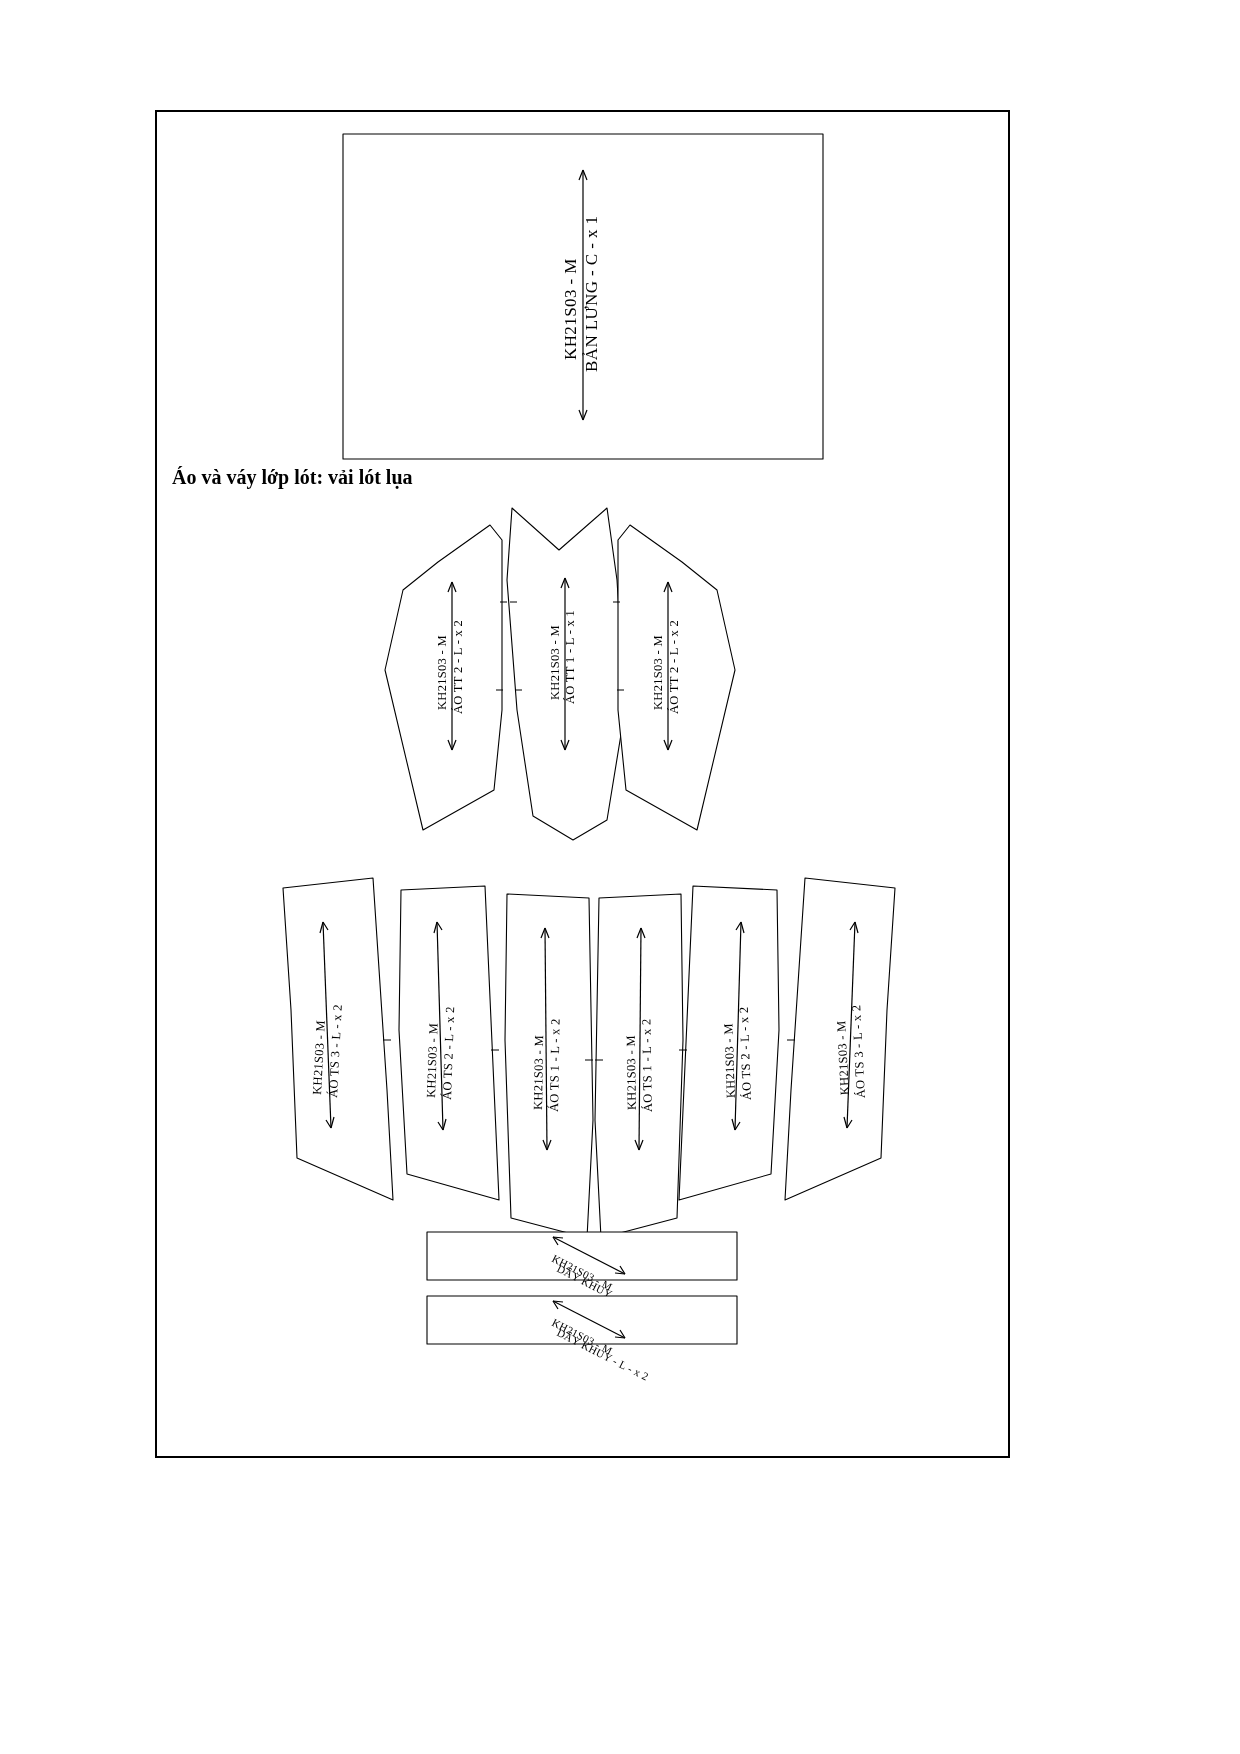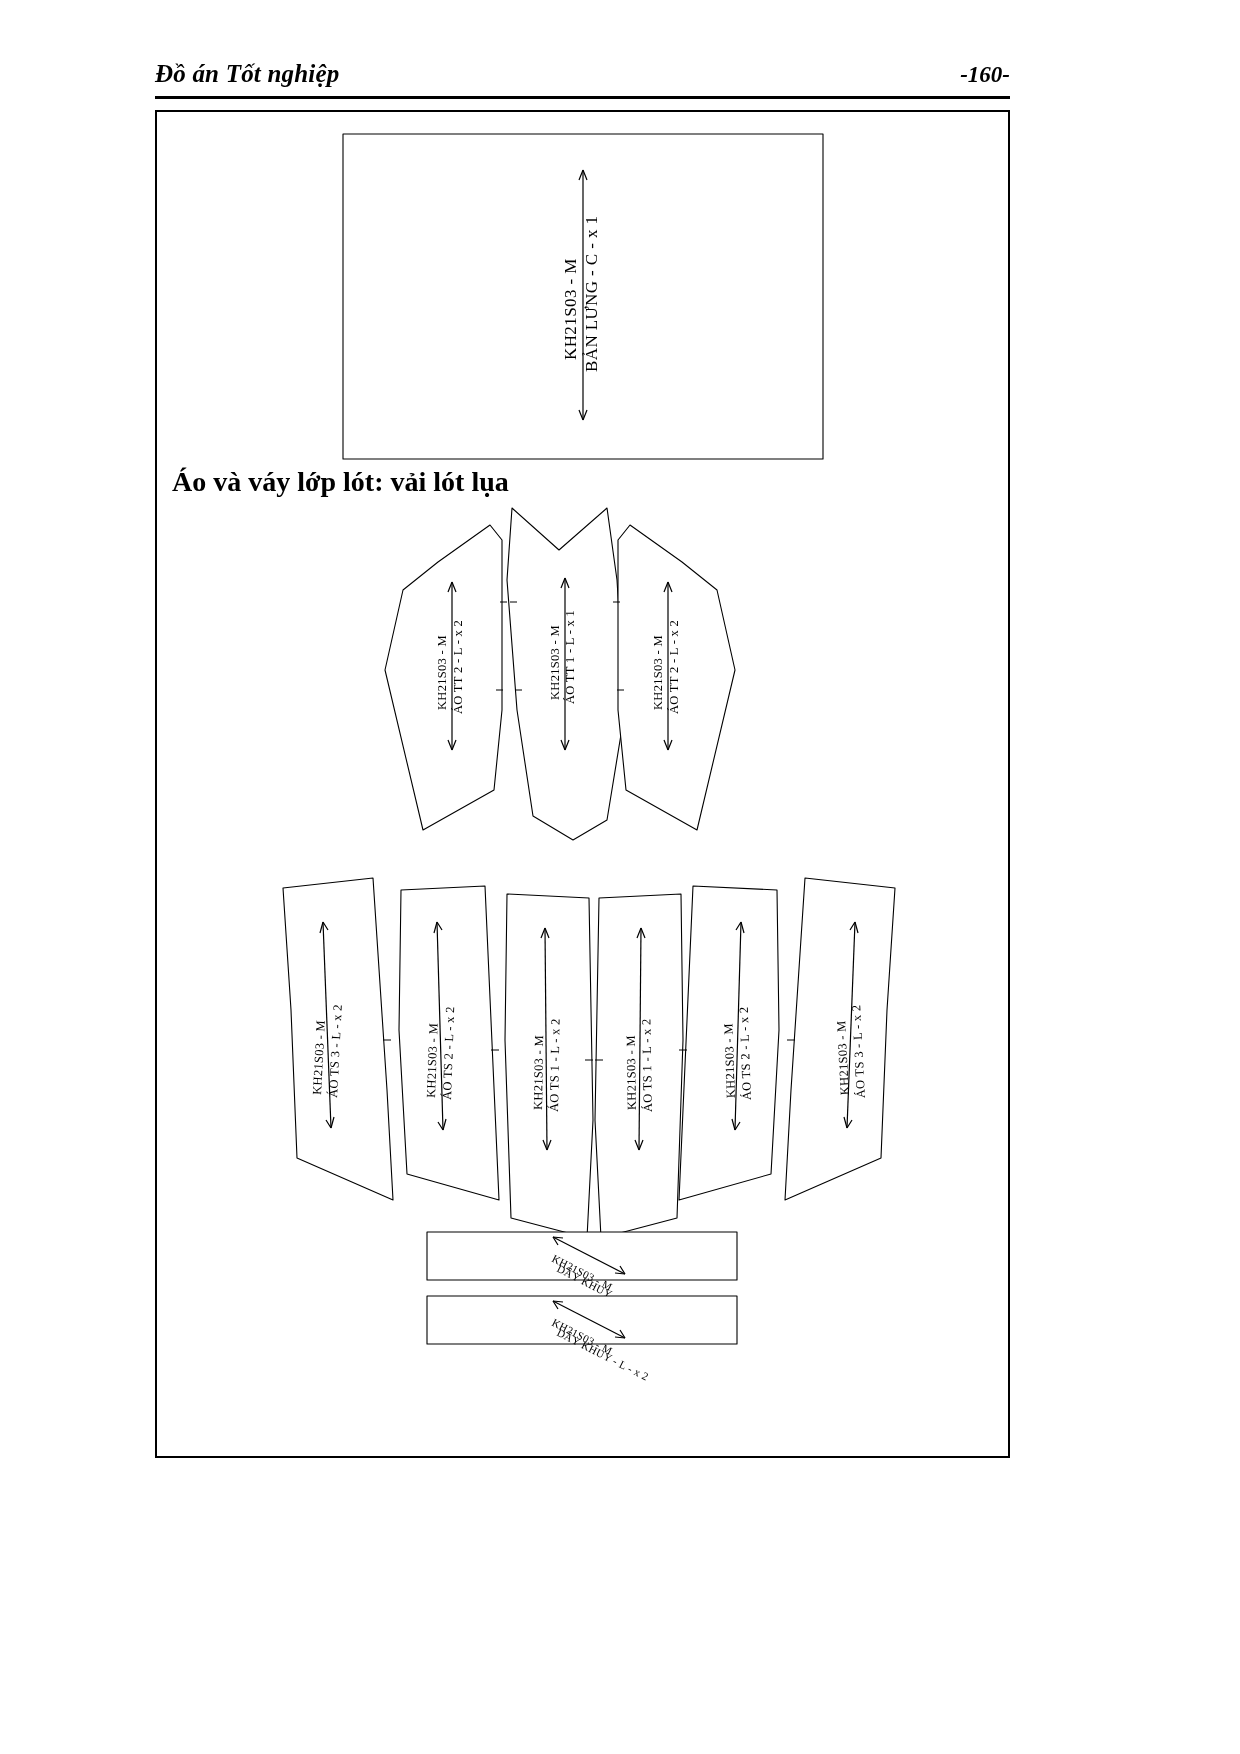--- a/index.html
+++ b/index.html
@@ -69,21 +69,21 @@
     border: 2px solid #000;
     box-sizing: border-box;
   }
 
   
   .section-caption {
     position: absolute;
     left: 172px;
     top: 466px;
     font-weight: bold;
-    font-size: 28px;
+    font-size: 20px;
     white-space: nowrap;
   }
 
   
   .canvas {
     position: absolute;
     left: 155px;
     top: 110px;
     width: 855px;
     height: 1348px;
@@ -120,25 +120,20 @@
     font-size: 17px;
     fill: #000;
     letter-spacing: 0.4px;
   }
 </style>
 </head>
 <body>
 
 <div class="page">
 
-  <div class="header">
-    <div class="header-title">Đồ án Tốt nghiệp</div>
-    <div class="header-page">-160-</div>
-    <div class="header-rule"></div>
-  </div>
 
   <div class="frame"></div>
 
   <div class="section-caption">Áo và váy lớp lót: vải lót lụa</div>
 
   <svg class="canvas" viewBox="0 0 855 1348" width="855" height="1348">
 
     <g>
       <rect class="piece-outline" x="188" y="24" width="480" height="325"></rect>
 

